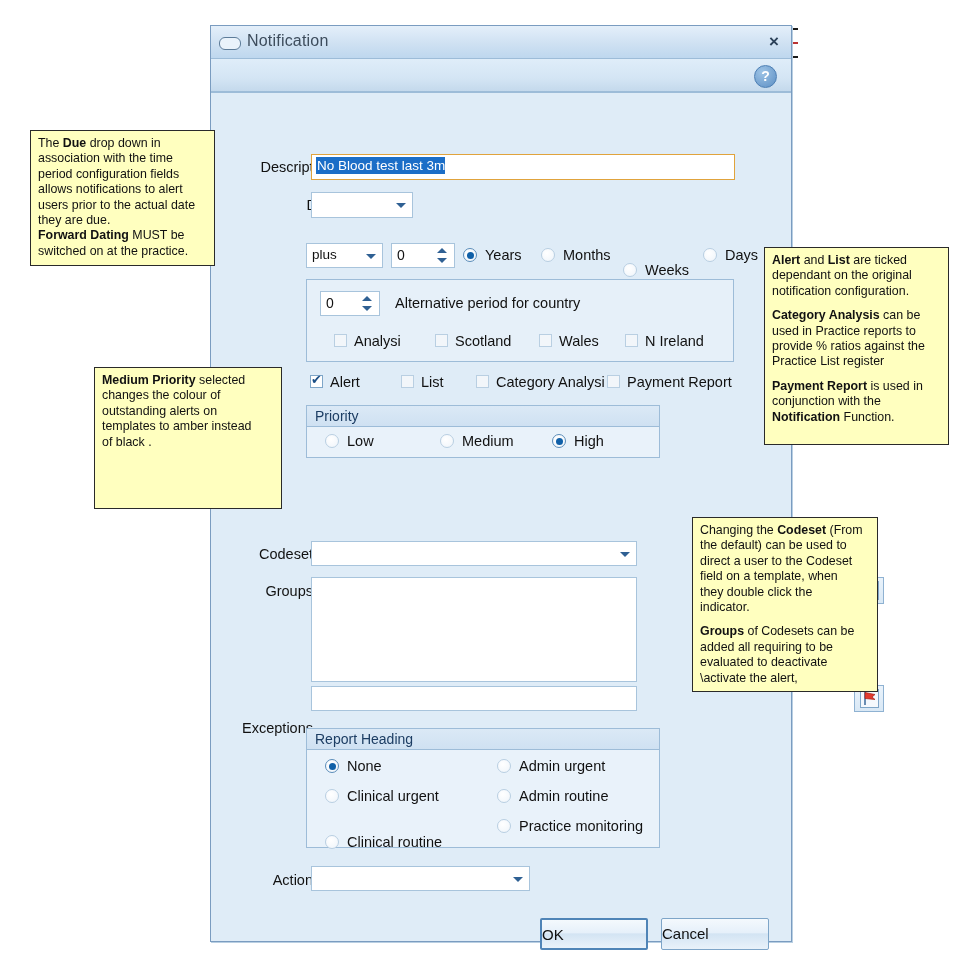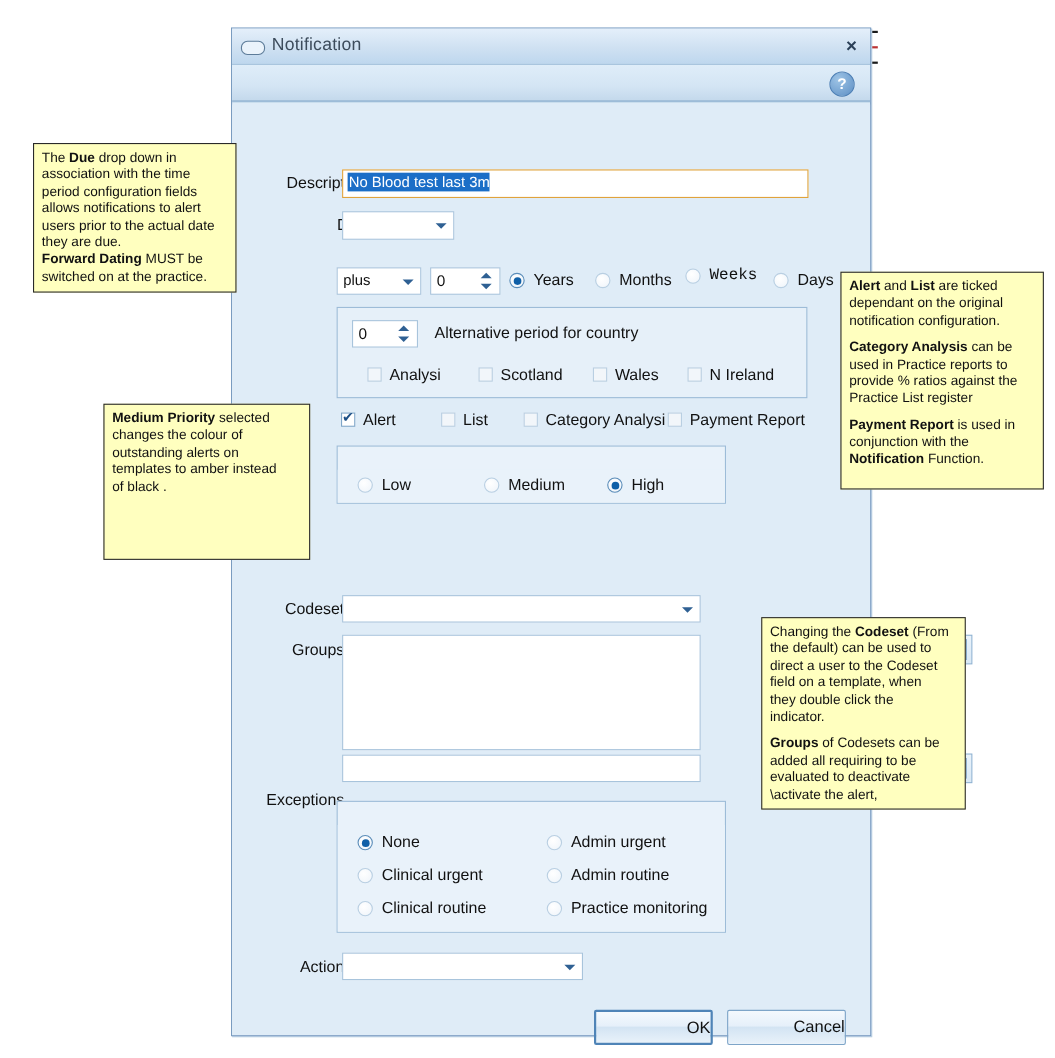--- a/index.html
+++ b/index.html
@@ -201,21 +201,21 @@
   }
 
   .btn {
     position: absolute;
     height: 32px;
     background: linear-gradient(to bottom, #f4f9fd 0%, #e6f0fa 45%, #d3e4f3 50%, #e9f2fa 100%);
     border: 1px solid #7ea5c8;
     border-radius: 2px;
     box-sizing: border-box;
     font-size: 15px; color: #111;
-    text-align: right; line-height: 30px;
+    text-align: left; line-height: 30px;
     cursor: pointer;
   }
   .btn.default { border: 2px solid #4f84b7; }
 
   
   .callout {
     position: absolute;
     background: #ffffbf;
     border: 1px solid #2a2a2a;
     box-sizing: border-box;
@@ -284,21 +284,21 @@
         <span class="arrow"></span>
       </div>
       <div class="spin" style="left:180px; top:148px; width:64px; height:25px;">
         <span>0</span>
         <span class="up"></span>
         <span class="dn"></span>
       </div>
 
       <div class="radio on" style="left:252px; top:152px;"><span>Years</span></div>
       <div class="radio" style="left:330px; top:152px;"><span>Months</span></div>
-      <div class="radio" style="left:412px; top:148px;font-family:Liberation Mono, monospace;"><span>Weeks</span></div>
+      <div class="radio" style="left:412px; top:167px;"><span>Weeks</span></div>
       <div class="radio" style="left:492px; top:152px;"><span>Days</span></div>
 
       <div class="groupbox plain" style="left:95px; top:184px; width:428px; height:83px;">
         <div class="spin" style="left:13px; top:11px; width:60px; height:25px;">
           <span>0</span>
           <span class="up"></span>
           <span class="dn"></span>
         </div>
         <div class="lbl" style="left:88px; top:15px; text-align:left;">Alternative period for country</div>
 
@@ -307,20 +307,21 @@
         <div class="check" style="left:232px; top:53px;"><span>Wales</span></div>
         <div class="check" style="left:318px; top:53px;"><span>N Ireland</span></div>
       </div>
 
       <div class="check on" style="left:99px;  top:279px;"><span>Alert</span></div>
       <div class="check" style="left:190px; top:279px;"><span>List</span></div>
       <div class="check" style="left:265px; top:279px;"><span>Category Analysi</span></div>
       <div class="check" style="left:396px; top:279px;"><span>Payment Report</span></div>
 
       <div class="groupbox" style="left:95px; top:310px; width:354px; height:53px;">
+        <div class="gb-header">Priority</div>
         <div class="gb-inner">
           <div class="radio" style="left:18px;  top:6px;"><span>Low</span></div>
           <div class="radio" style="left:133px; top:6px;"><span>Medium</span></div>
           <div class="radio on" style="left:245px; top:6px;"><span>High</span></div>
         </div>
       </div>
 
 
       <div class="lbl" style="left:10px; top:451px; width:92px;">Codeset</div>
       <div class="combo" style="left:100px; top:446px; width:326px; height:25px;">
@@ -345,26 +346,27 @@
       </div>
       <div class="iconbtn" style="left:643px; top:590px;">
         <svg width="19" height="19" viewBox="0 0 19 19">
           <rect x="0.5" y="0.5" width="18" height="18" fill="#f5f9fd" stroke="#7fa6c8"></rect>
           <path d="M5 3 L5 16" stroke="#2f6093" stroke-width="1.4" fill="none"></path>
           <path d="M5 3.5 L15 5.5 L12 8 L15 10.5 L5 9.5 Z" fill="#e23b2e" stroke="#a51f16" stroke-width="0.7"></path>
         </svg>
       </div>
 
       <div class="groupbox" style="left:95px; top:633px; width:354px; height:120px;">
+        <div class="gb-header">Report Heading</div>
         <div class="gb-inner">
           <div class="radio on" style="left:18px;  top:8px;"><span>None</span></div>
           <div class="radio" style="left:190px; top:8px;"><span>Admin urgent</span></div>
           <div class="radio" style="left:18px;  top:38px;"><span>Clinical urgent</span></div>
           <div class="radio" style="left:190px; top:38px;"><span>Admin routine</span></div>
-          <div class="radio" style="left:18px;  top:68px;"><span>Clinical routine</span></div>
+          <div class="radio" style="left:18px;  top:84px;"><span>Clinical routine</span></div>
           <div class="radio" style="left:190px; top:68px;"><span>Practice monitoring</span></div>
         </div>
       </div>
 
       <div class="lbl" style="left:10px; top:777px; width:92px;">Action</div>
       <div class="combo" style="left:100px; top:771px; width:219px; height:25px;">
         <span></span>
         <span class="arrow"></span>
       </div>
 
@@ -401,21 +403,21 @@
     </div>
 
   <div class="callout" style="left:94px; top:367px; width:188px; height:142px;">
       <p><b>Medium Priority</b> selected</p>
       <p>changes the colour of</p>
       <p>outstanding alerts on</p>
       <p>templates to amber instead</p>
       <p>of black .</p>
     </div>
 
-  <div class="callout" style="left:692px; top:517px; width:186px; height:175px;margin-top:44px;">
+  <div class="callout" style="left:692px; top:517px; width:186px; height:175px;">
       <p>Changing the <b>Codeset</b> (From</p>
       <p>the default) can be used to</p>
       <p>direct a user to the Codeset</p>
       <p>field on a template, when</p>
       <p>they double click the</p>
       <p>indicator.</p>
       <p style="height:9px">&nbsp;</p>
       <p><b>Groups</b> of Codesets can be</p>
       <p>added all requiring to be</p>
       <p>evaluated to deactivate</p>

